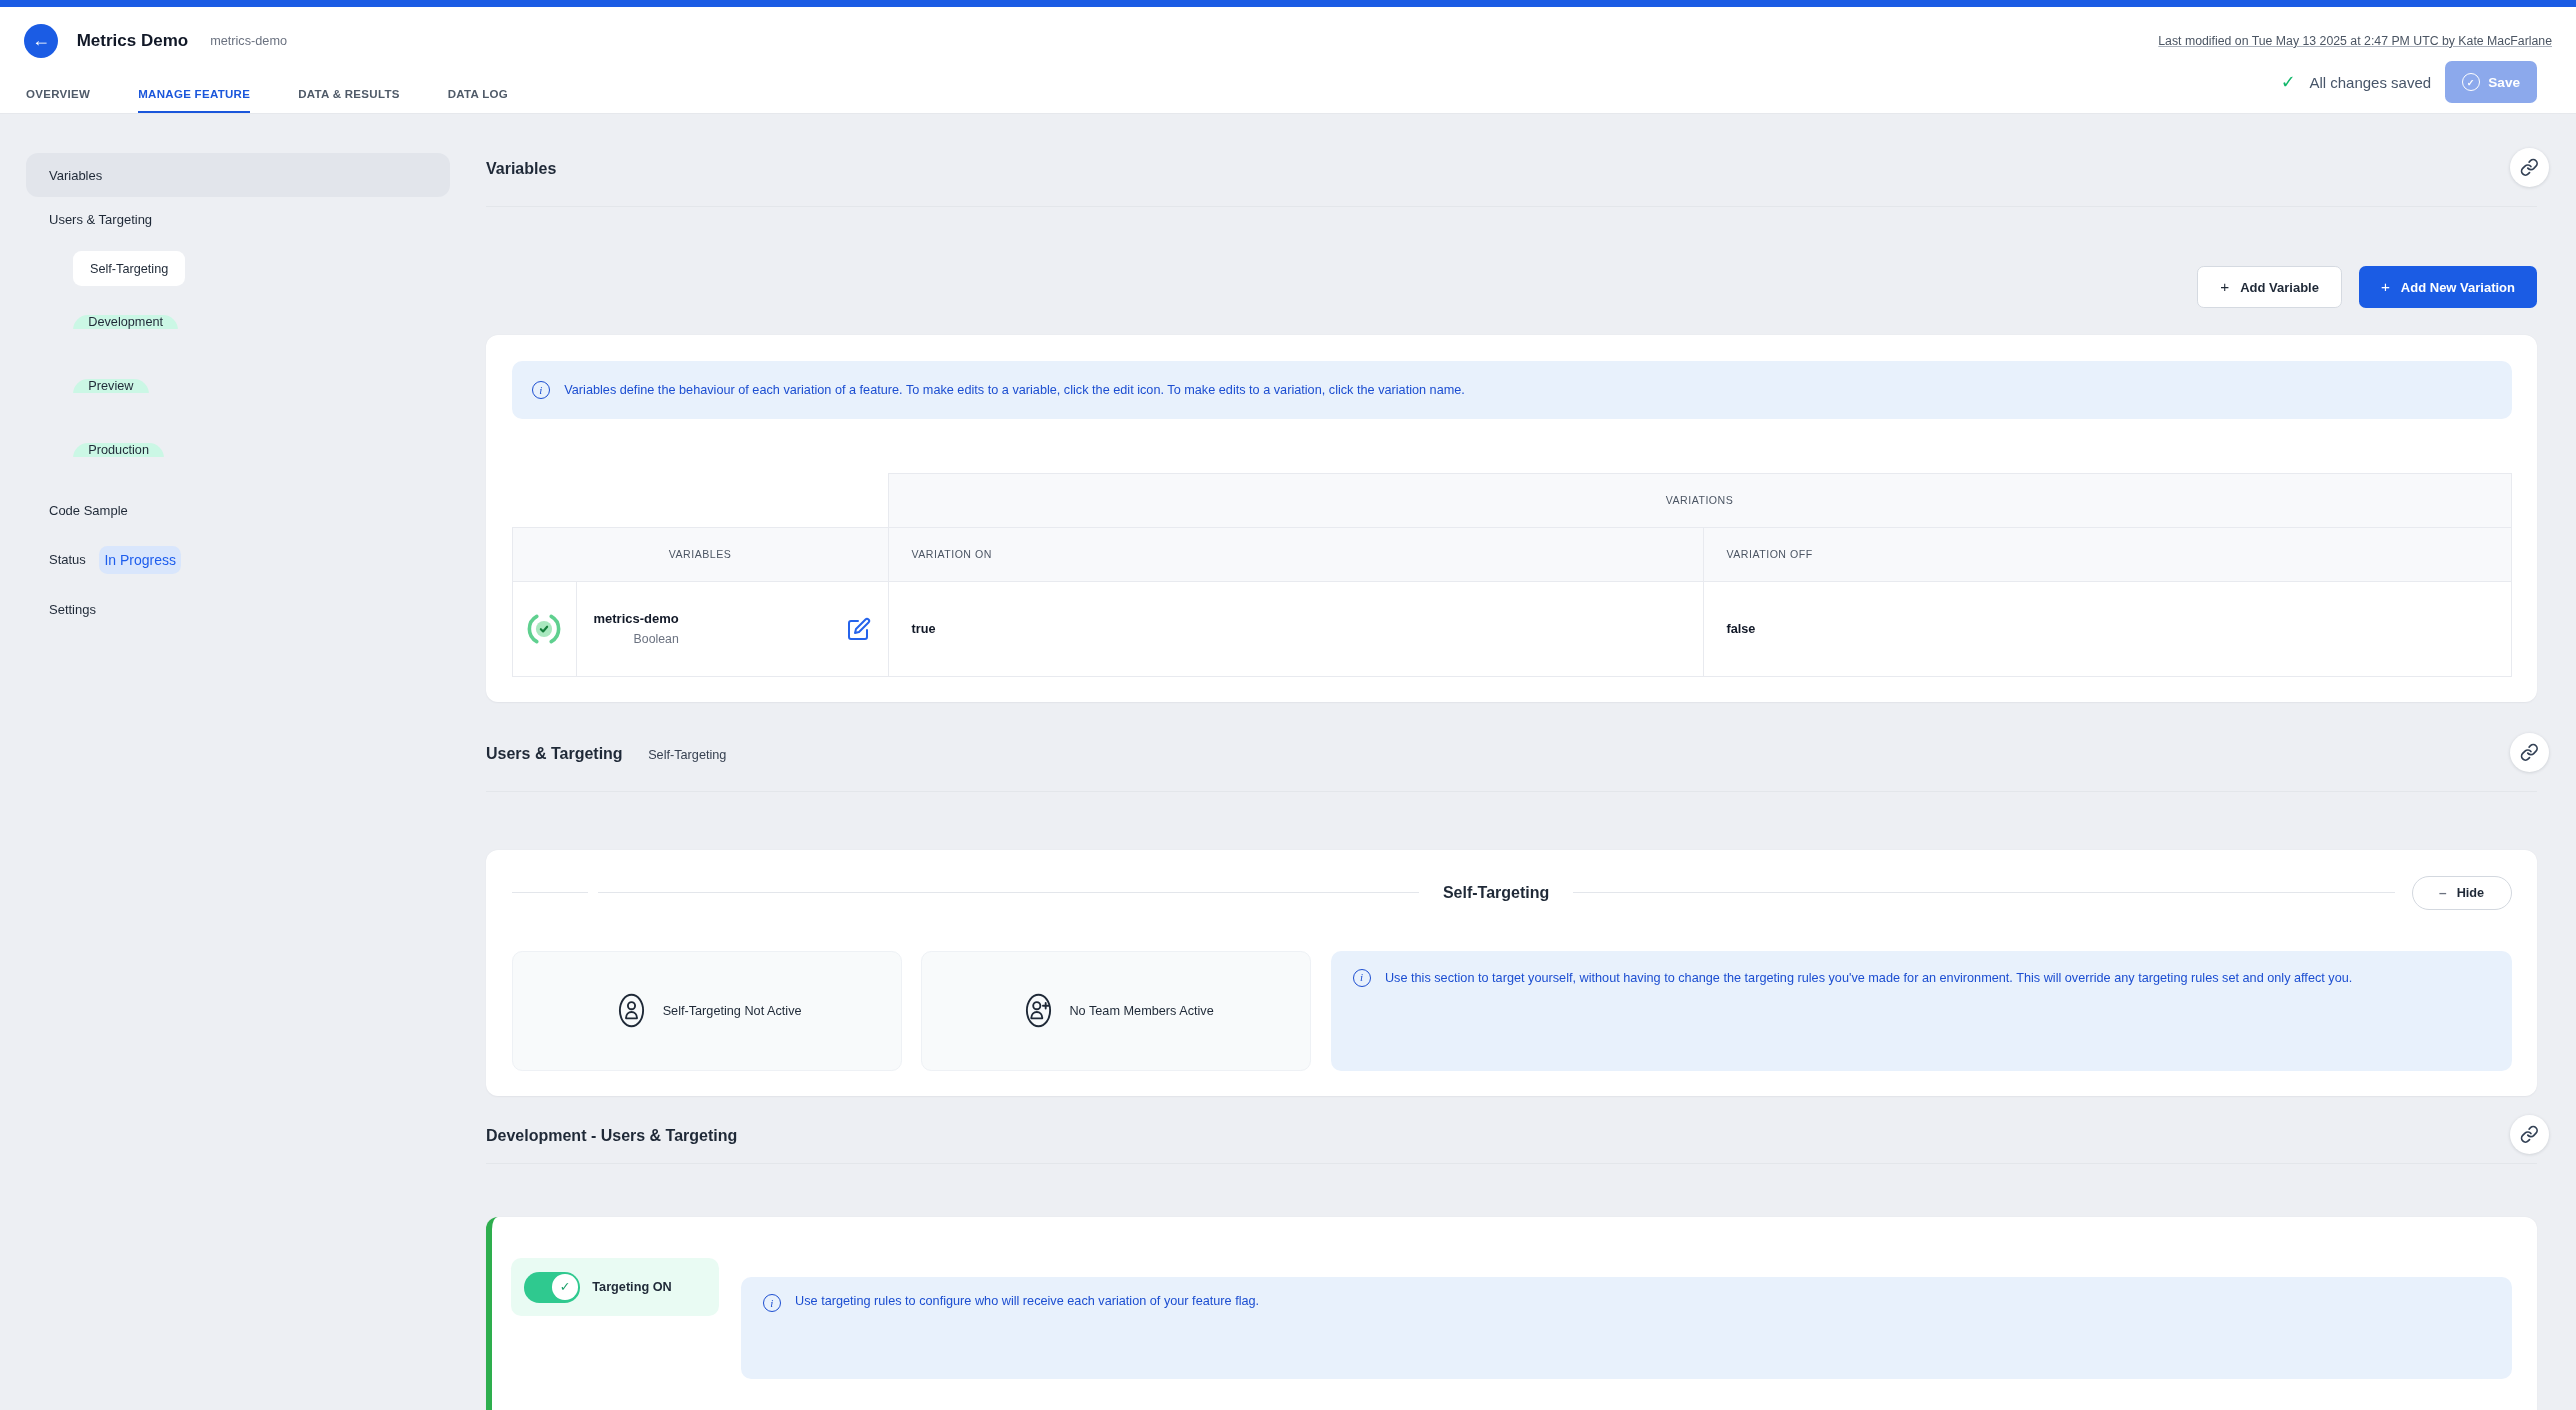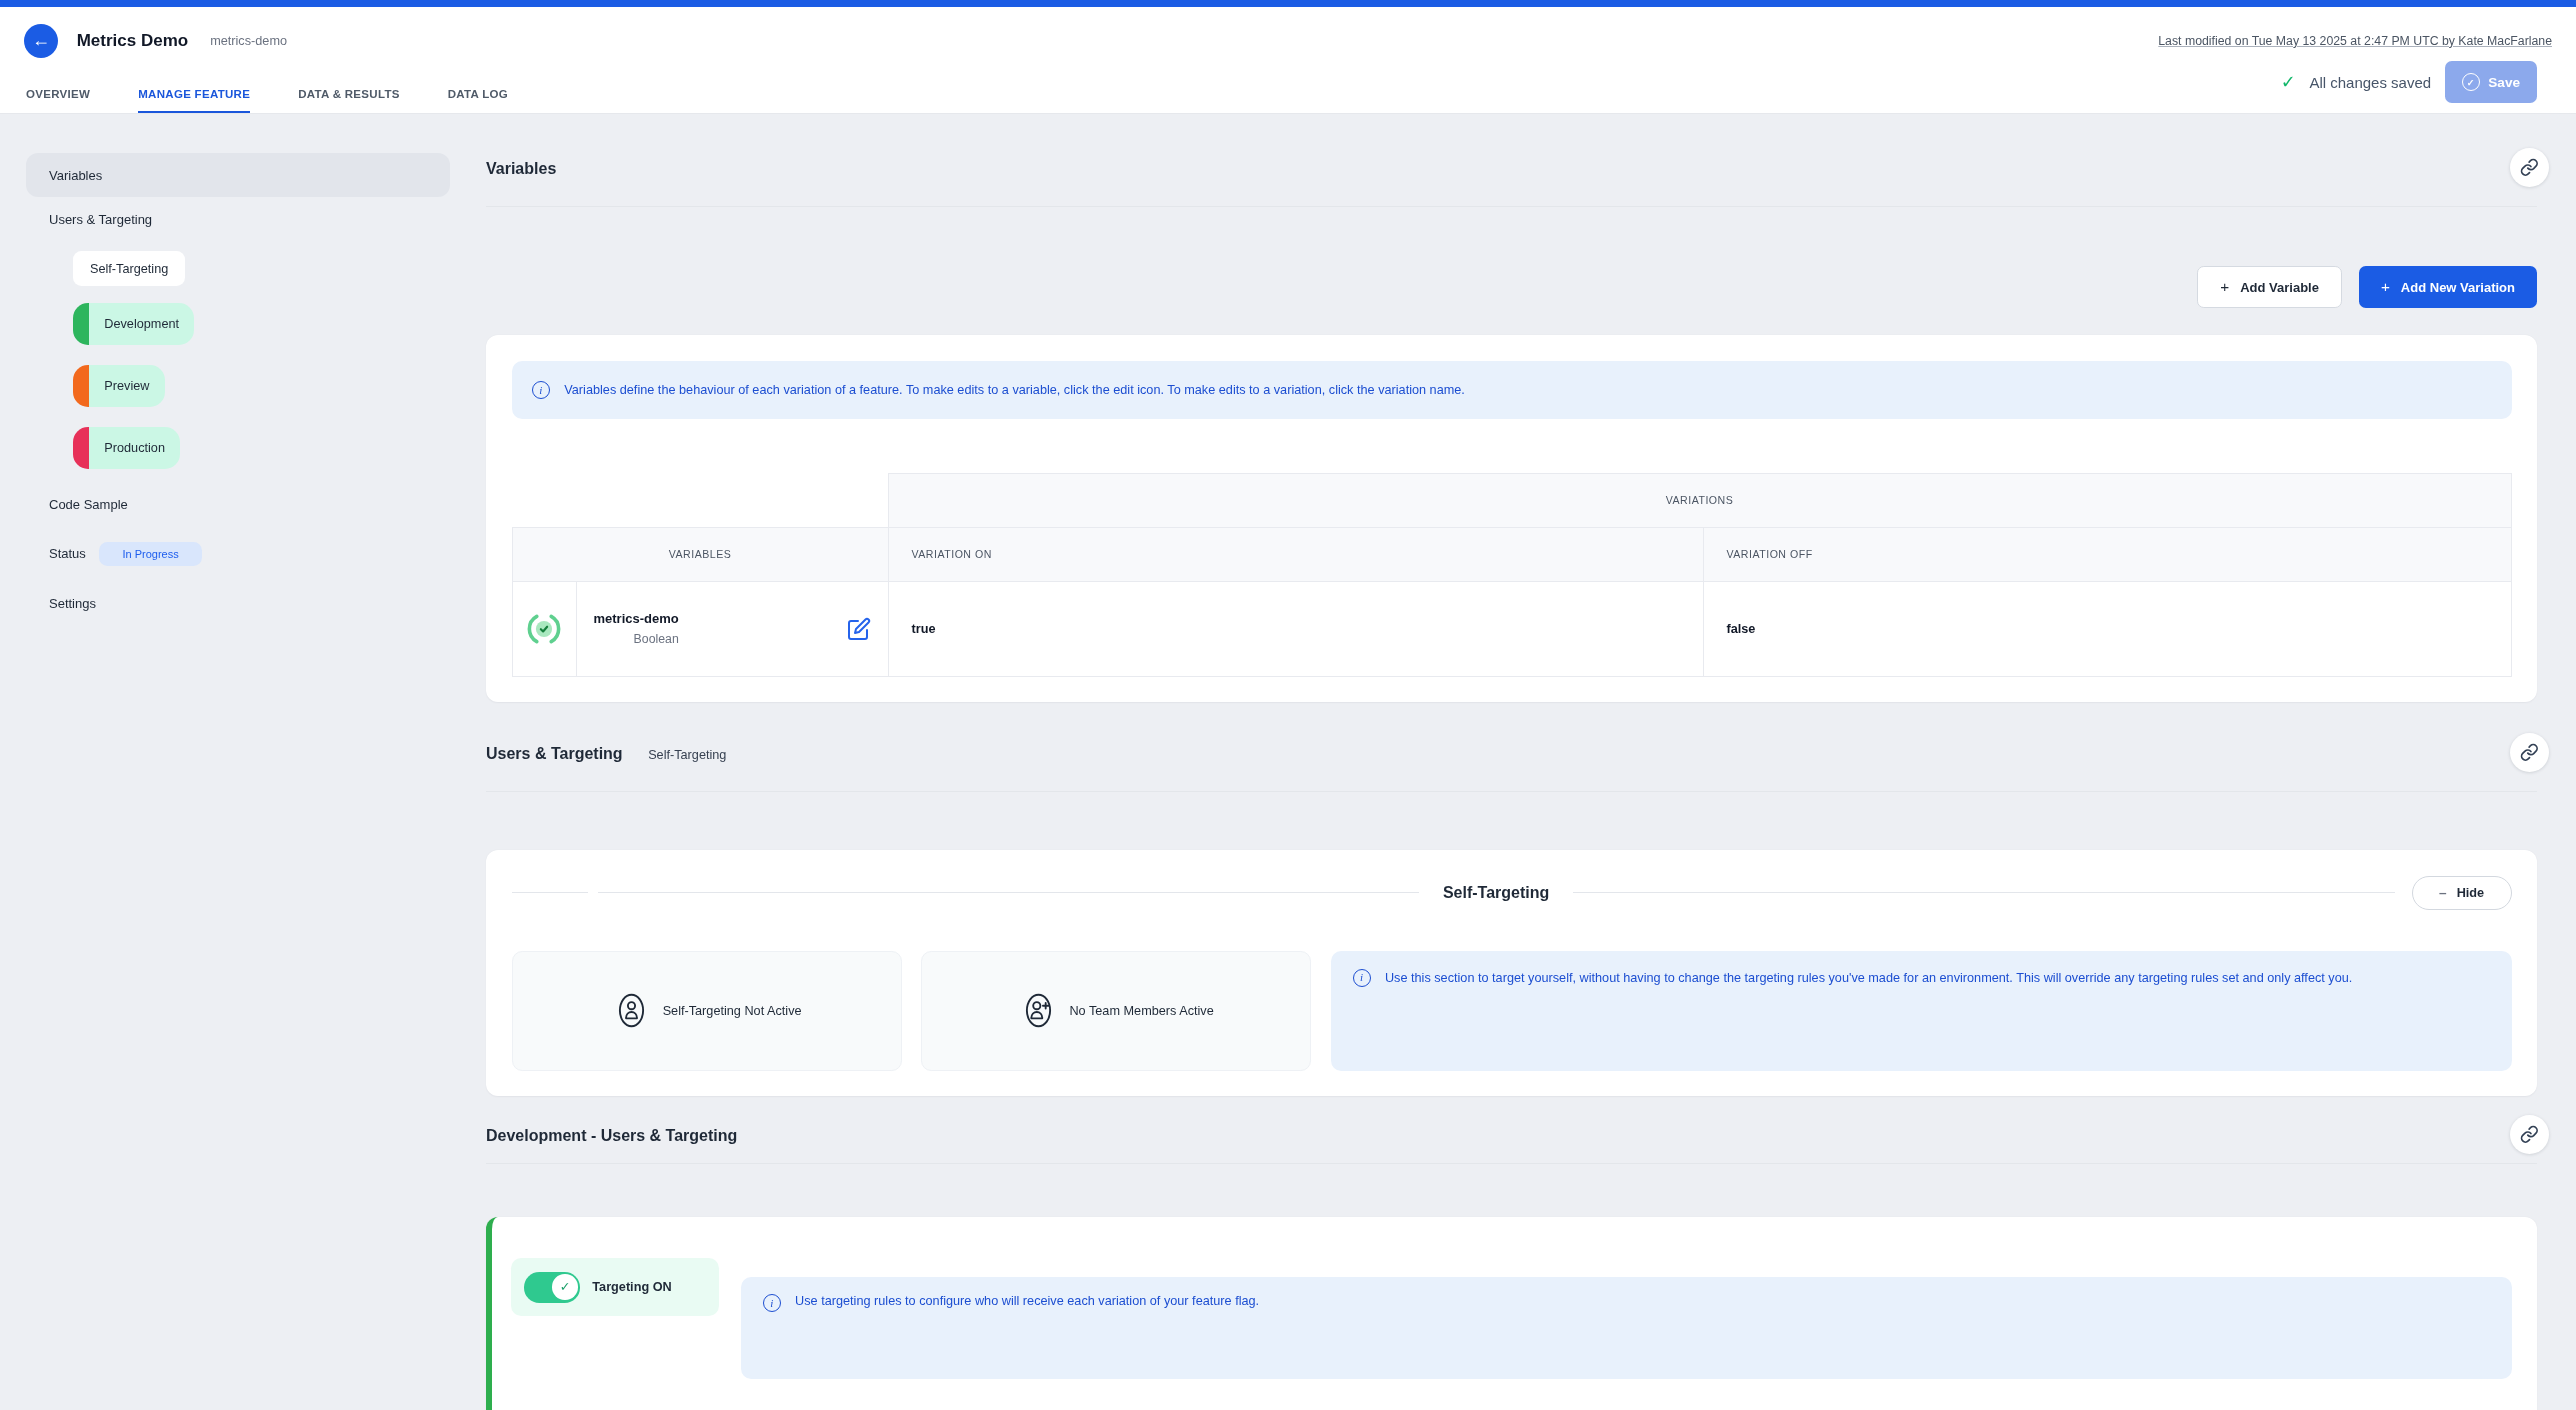--- a/index.html
+++ b/index.html
@@ -38,28 +38,28 @@
   .page { position: absolute; top: 114px; left: 0; right: 0; bottom: 0; background: #edeff3; overflow: hidden; }
   
   .sidebar { position: absolute; left: 26px; top: 39px; width: 424px; }
   .sb-sel { height: 44px; background: #e2e5eb; border-radius: 12px; display: flex; align-items: center;
             padding: 0 23px; font-size: 13px; font-weight: 500; color: #1f2937; cursor: pointer; }
   .sb-plain { padding: 0 23px; height: 25.5px; display: flex; align-items: center; font-size: 13px;
               font-weight: 500; color: #1f2937; cursor: pointer; }
   .mt12 { margin-top: 10.2px; } .mt20 { margin-top: 17px; } .mt22 { margin-top: 18.7px; } .mt23 { margin-top: 19.5px; }
   .self-pill { display: inline-flex; height: 35px; background: #fff; border-radius: 8.5px; padding: 0 17px;
                align-items: center; font-size: 12.7px; font-weight: 500; color: #1f2937; margin-left: 47px; cursor: pointer; }
-  .env { display: inline-flex; height: 42px; border-radius: 15px; overflow: hidden; margin-left: 47px; cursor: pointer; }
+  .env { display: inline-flex; height: 35px; border-radius: 15px; overflow: hidden; margin-left: 47px; cursor: pointer; flex-direction: column; }
   .env-bar { width: 16px; }
   .env-label { background: #cbf7e5; display: flex; align-items: center; padding: 0 15.3px;
                font-size: 12.7px; font-weight: 500; color: #1f2937; }
   .status-row { display: flex; align-items: center; height: 35px; padding: 0 23px; cursor: pointer; }
   .status-row .lbl { font-size: 13px; font-weight: 500; }
-  .status-badge { background: #d9e6fc; color: #1d5ded; border-radius: 8.5px; padding: 6px 23px;
-                  font-size: 11px; margin-left: 13.6px; }
+  .status-badge { background: #d9e6fc; color: #1d5ded; border-radius: 8.5px; padding: 6px 5px;
+                  font-size: 14px; margin-left: 13.6px; }
   
   .main { position: absolute; left: 486px; top: 0; width: 2051px; }
   .sec-head { position: relative; border-bottom: 0.8px solid #e3e6ea; display: flex; align-items: baseline; padding-bottom: 22px; }
   .sec-title { font-size: 16px; font-weight: 700; color: #1f2937; line-height: 31px; }
   .sec-sub { margin-left: 25.5px; font-size: 12.7px; color: #374151; }
   .link-circle { position: absolute; right: -12px; top: -5.1px; width: 39px; height: 39px; border-radius: 50%;
                  background: #fff; box-shadow: 0 0.8px 3.4px rgba(16,24,40,.15); display: flex;
                  align-items: center; justify-content: center; border: none; cursor: pointer; }
   .sh1 { margin-top: 39px; }
   .sh2 { margin-top: 36px; }

